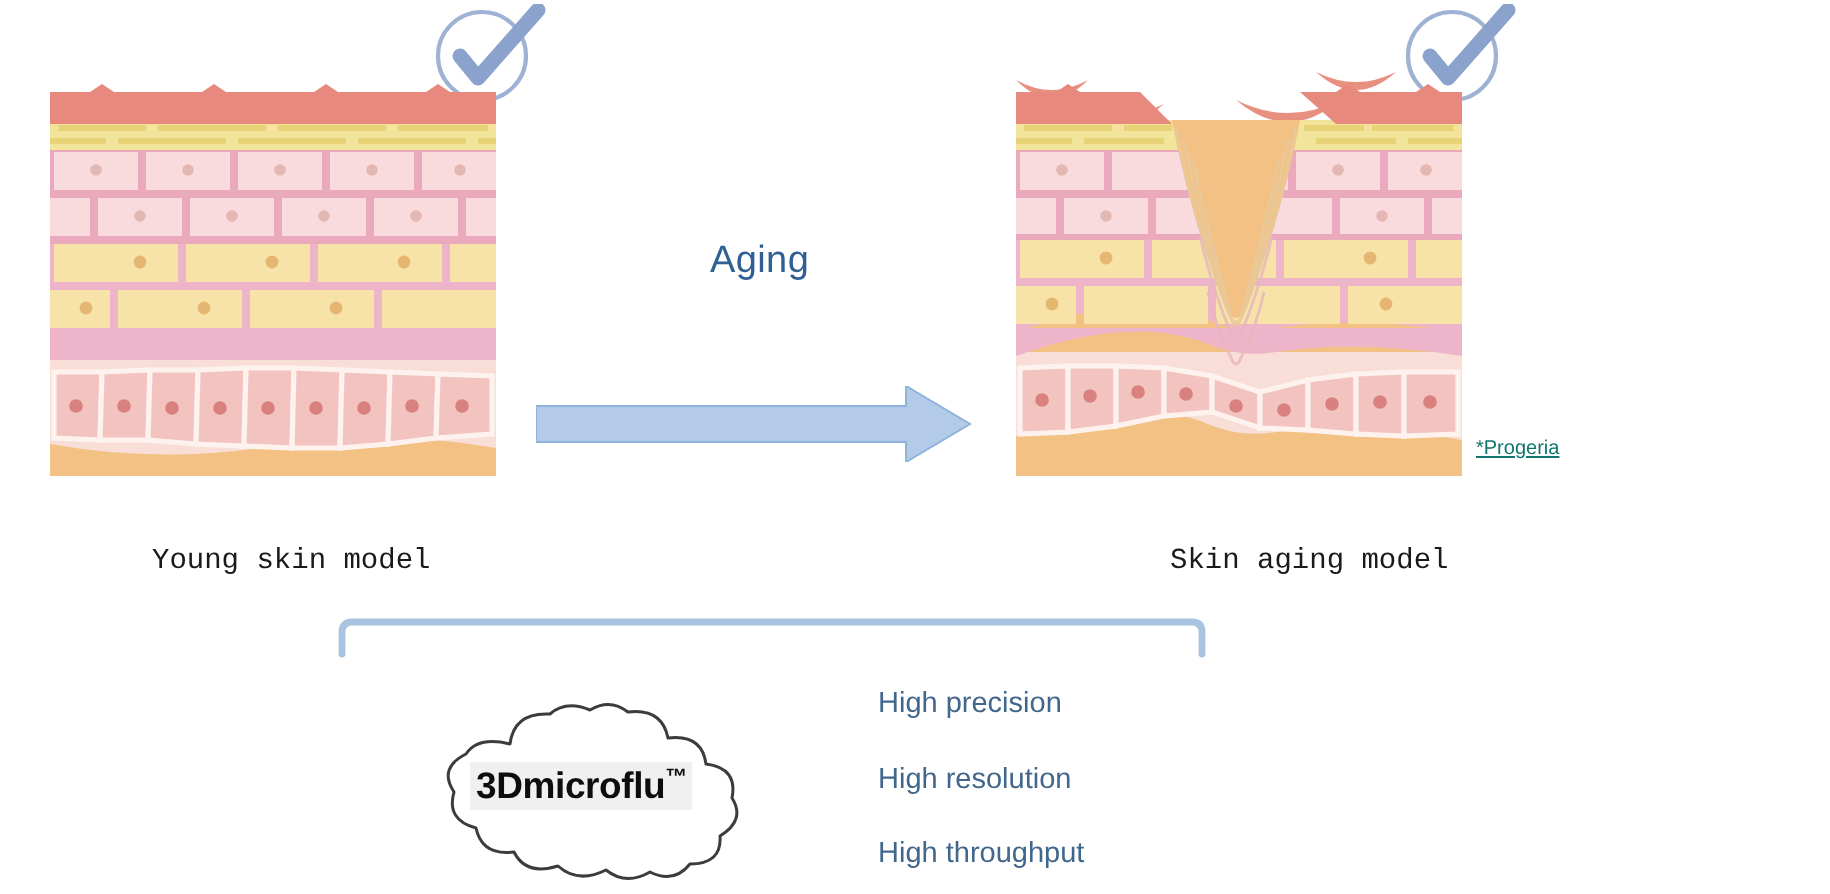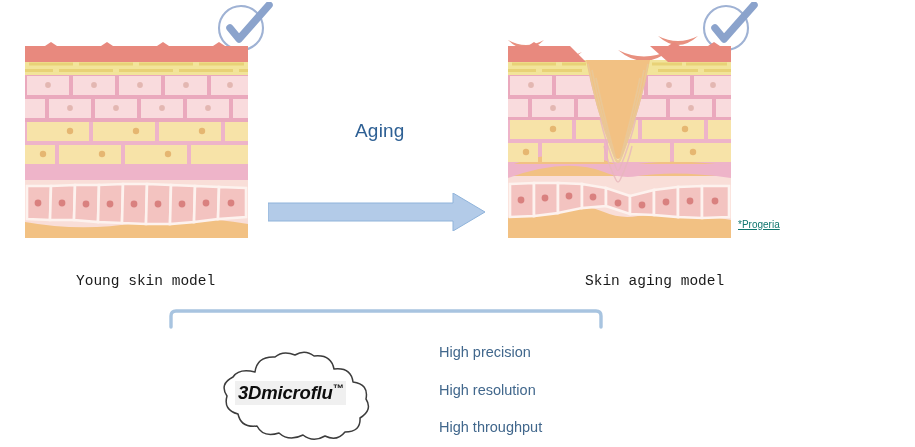--- a/index.html
+++ b/index.html
@@ -53,21 +53,20 @@
   .cloud-wrap{position:absolute;}
   .cloud-label{
     position:absolute;
     font-size:18.5px;
     font-weight:bold;
     color:#0d0d0d;
     background:#f0f0f0;
     padding:1px 3px;
     white-space:nowrap;
     letter-spacing:-.2px;
-    font-style:italic;
   }
   .cloud-label .tm{
     font-size:11px;
     vertical-align:super;
     font-weight:bold;
   }
 
   
   .feature{
     position:absolute;

